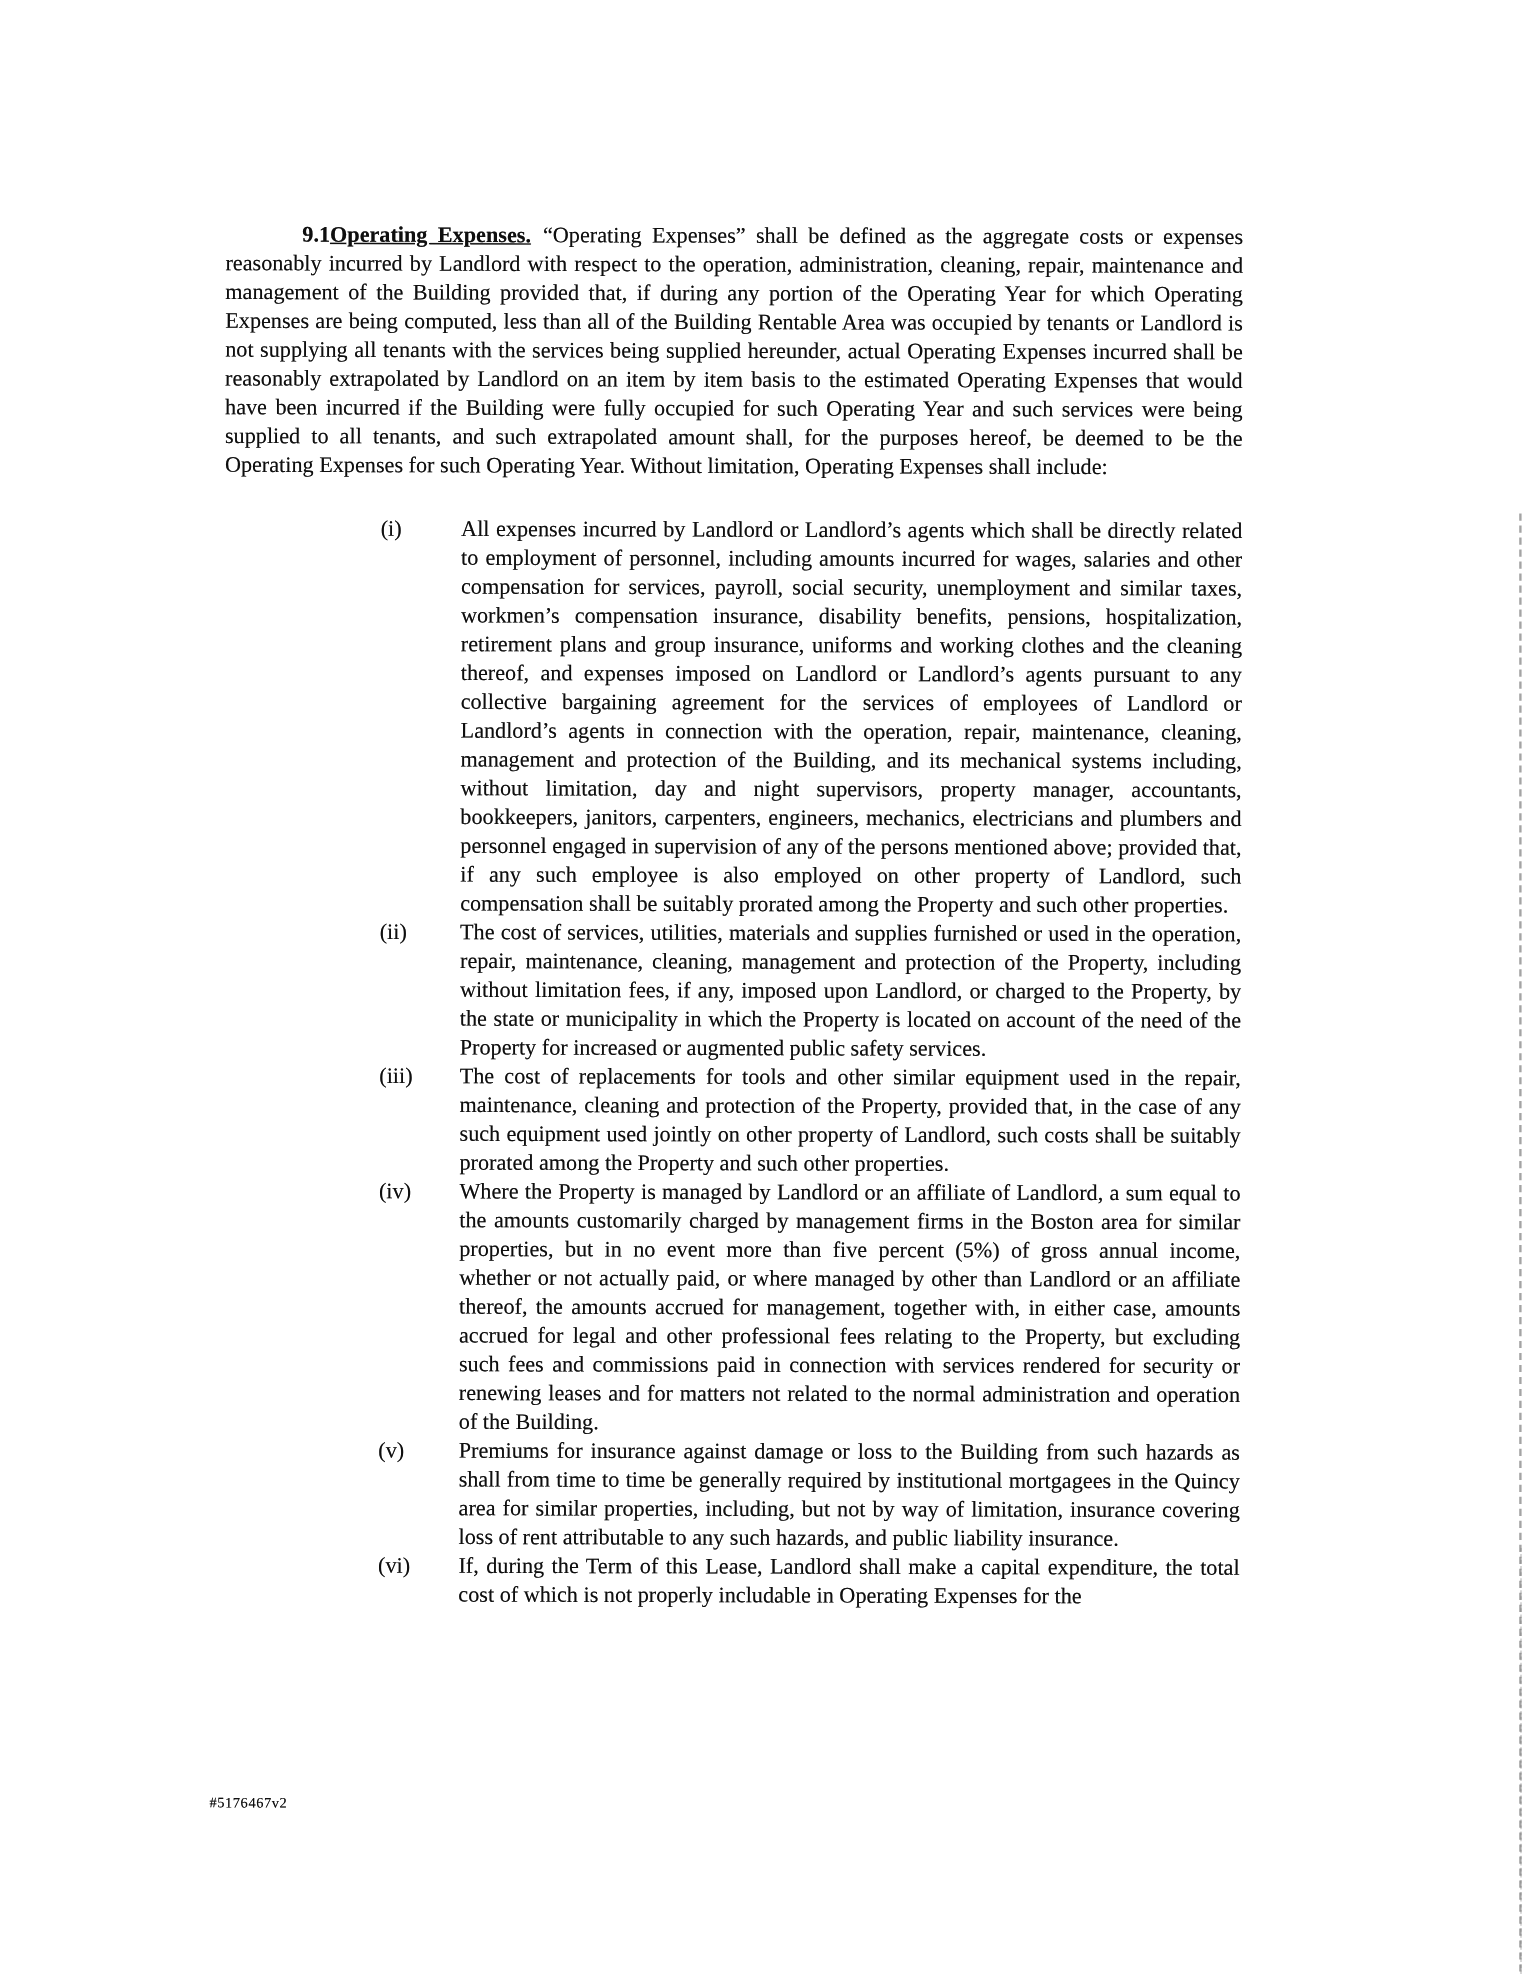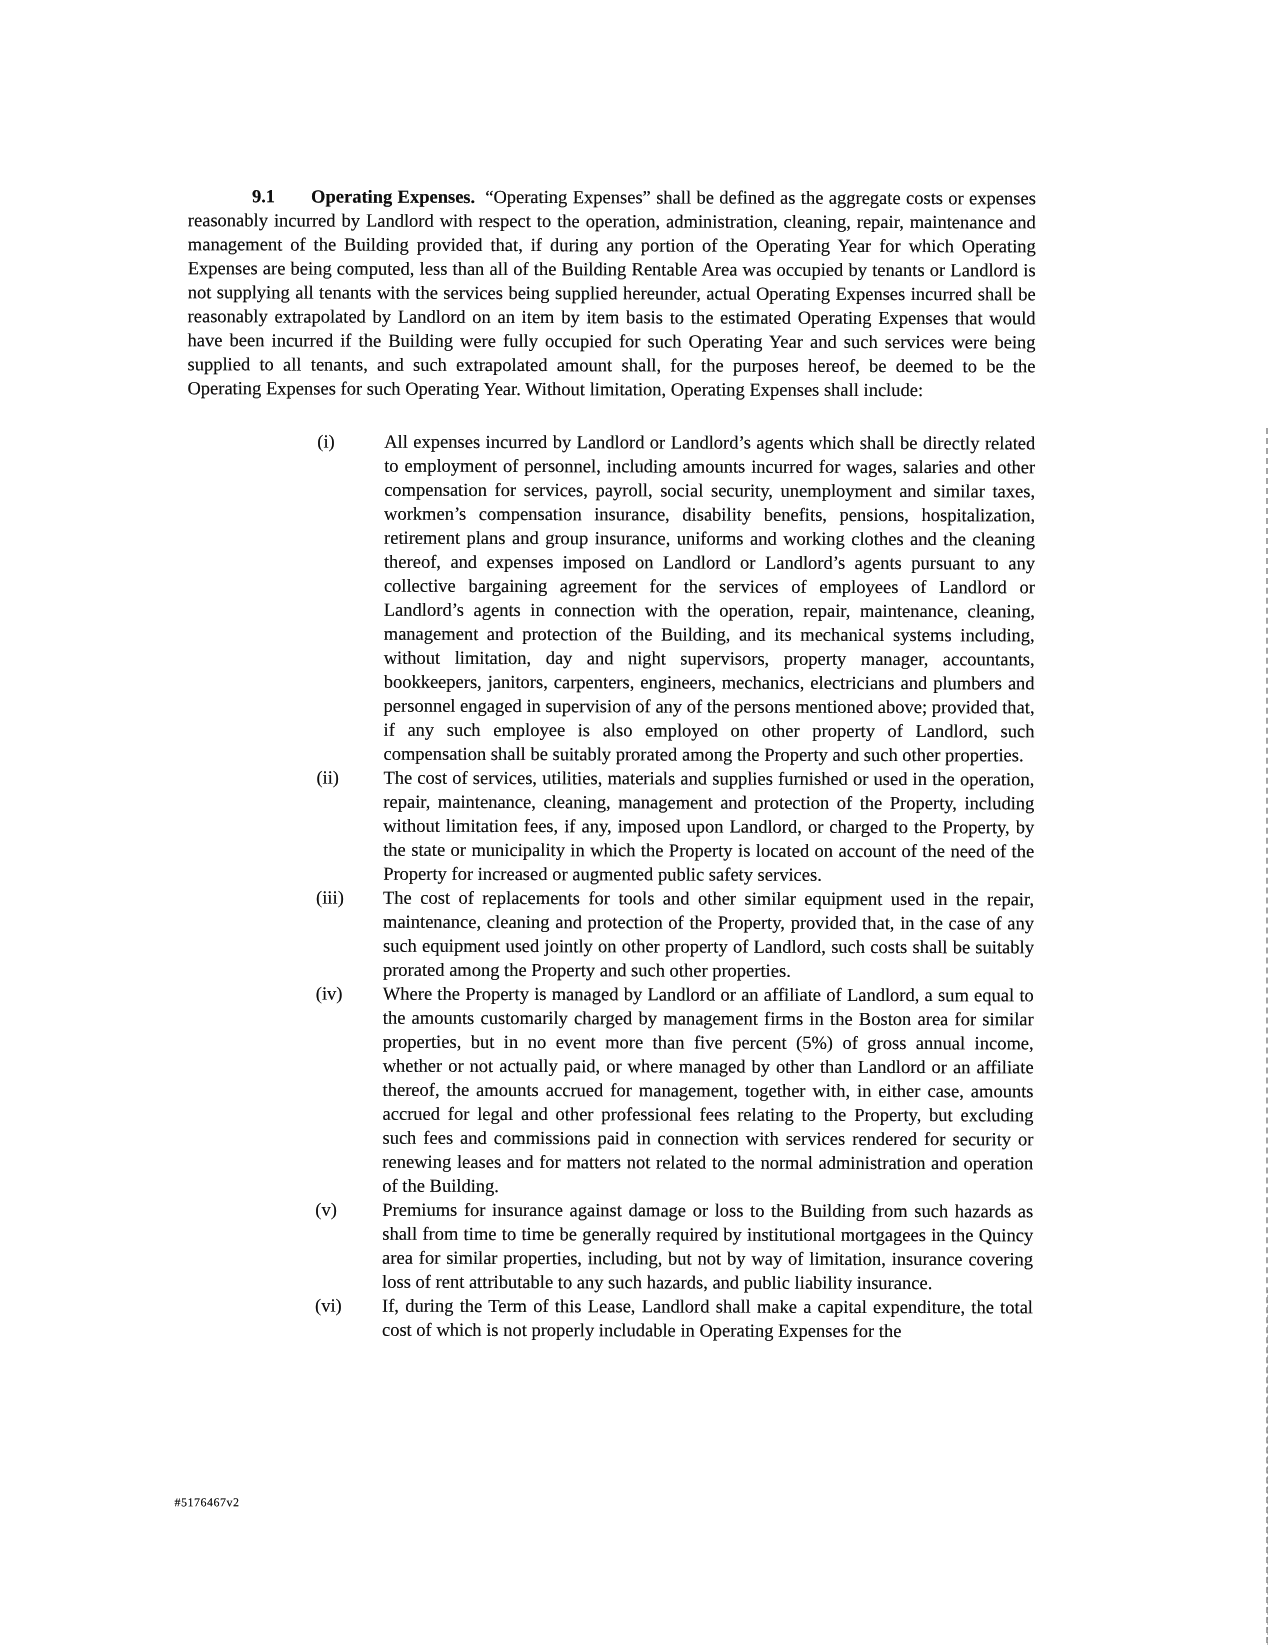--- a/index.html
+++ b/index.html
@@ -36,24 +36,24 @@
     font-size: 18.5px;
     line-height: 24px;
     text-align: justify;
     text-shadow: 0 0 0.5px rgba(20,20,20,0.55);
   }
   .intro-para {
     text-indent: 64px;
   }
   .sec-num {
     font-weight: bold;
-    padding-right: 36px;
   }
   .sec-title {
     font-weight: bold;
+    text-decoration: underline;
   }
   .sec-title-gap {
     display: inline-block;
     width: 10px;
   }
   .items {
     margin-top: 29px;
     padding-left: 130px;
   }
   .item {

